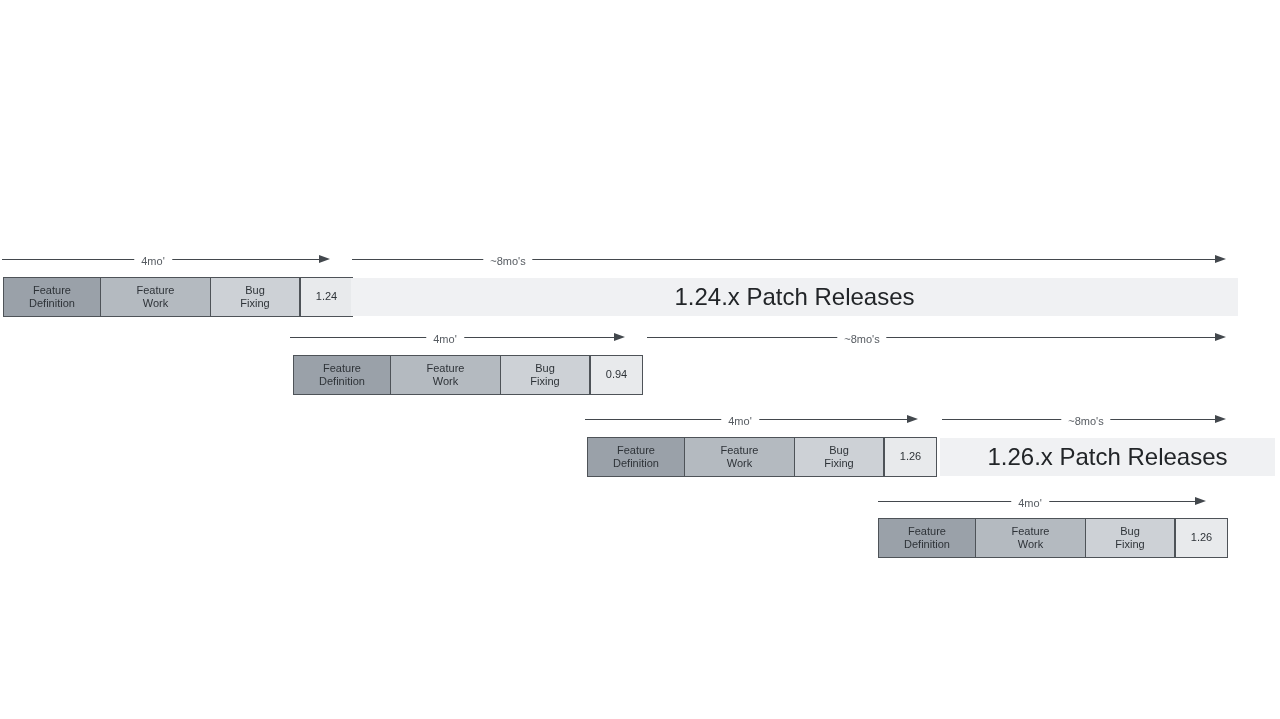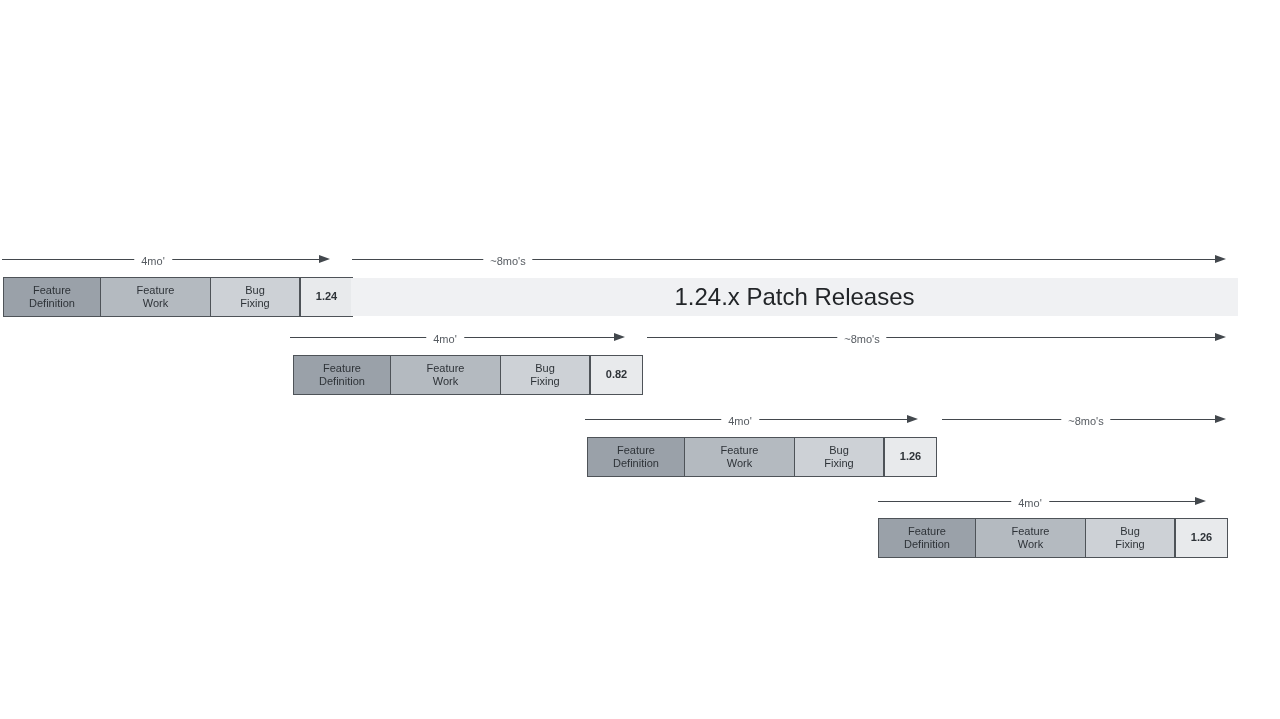--- a/index.html
+++ b/index.html
@@ -60,21 +60,21 @@
     font-size: 11px;
     line-height: 1.22;
     color: var(--box-text);
     border-left: 1.5px solid var(--border);
     white-space: pre-line;
   }
   .cell:first-child { border-left: none; }
   .cell.fd { background: var(--fd-fill); }
   .cell.fw { background: var(--fw-fill); }
   .cell.bf { background: var(--bf-fill); }
-  .cell.ver { background: var(--ver-fill); border-left-width: 2px; font-weight: bold; }
+  .cell.ver { background: var(--ver-fill); border-left-width: 2px; }
 
   
   .patch-bar {
     position: absolute;
     height: 38px;
     background: var(--bar-fill);
     display: flex;
     align-items: center;
     justify-content: center;
   }
@@ -121,21 +121,21 @@
     <div class="arrow-head patch-head" style="left: 1215px; top: 333.3px;"></div>
     <span class="arrow-label patch-label" style="left: 862px; top: 332px;">~8mo's</span>
 
     <div class="boxes" style="left: 293px; top: 355px;">
       <div class="cell fd" style="width: 96px;">Feature
 Definition</div>
       <div class="cell fw" style="width: 110px;">Feature
 Work</div>
       <div class="cell bf" style="width: 89px;">Bug
 Fixing</div>
-      <div class="cell ver" style="width: 53px;">0.82</div>
+      <div class="cell ver" style="width: 53px;">0.94</div>
     </div>
 
   </div>
 
   <div class="row">
     <div class="arrow-line dev-line" style="left: 585px; top: 419px; width: 323px;"></div>
     <div class="arrow-head dev-head" style="left: 907px; top: 415.3px;"></div>
     <span class="arrow-label dev-label" style="left: 740px; top: 414px;">4mo'</span>
 
     <div class="arrow-line patch-line" style="left: 942px; top: 419px; width: 274px;"></div>
@@ -145,20 +145,23 @@
     <div class="boxes" style="left: 587px; top: 437px;">
       <div class="cell fd" style="width: 96px;">Feature
 Definition</div>
       <div class="cell fw" style="width: 110px;">Feature
 Work</div>
       <div class="cell bf" style="width: 89px;">Bug
 Fixing</div>
       <div class="cell ver" style="width: 53px;">1.26</div>
     </div>
 
+    <div class="patch-bar" style="left: 940px; top: 438px; width: 335px;">
+      <span>1.26.x Patch Releases</span>
+    </div>
   </div>
 
   <div class="row">
     <div class="arrow-line dev-line" style="left: 878px; top: 501px; width: 318px;"></div>
     <div class="arrow-head dev-head" style="left: 1195px; top: 497.3px;"></div>
     <span class="arrow-label dev-label" style="left: 1030px; top: 496px;">4mo'</span>
 
     <div class="boxes" style="left: 878px; top: 518px;">
       <div class="cell fd" style="width: 96px;">Feature
 Definition</div>

